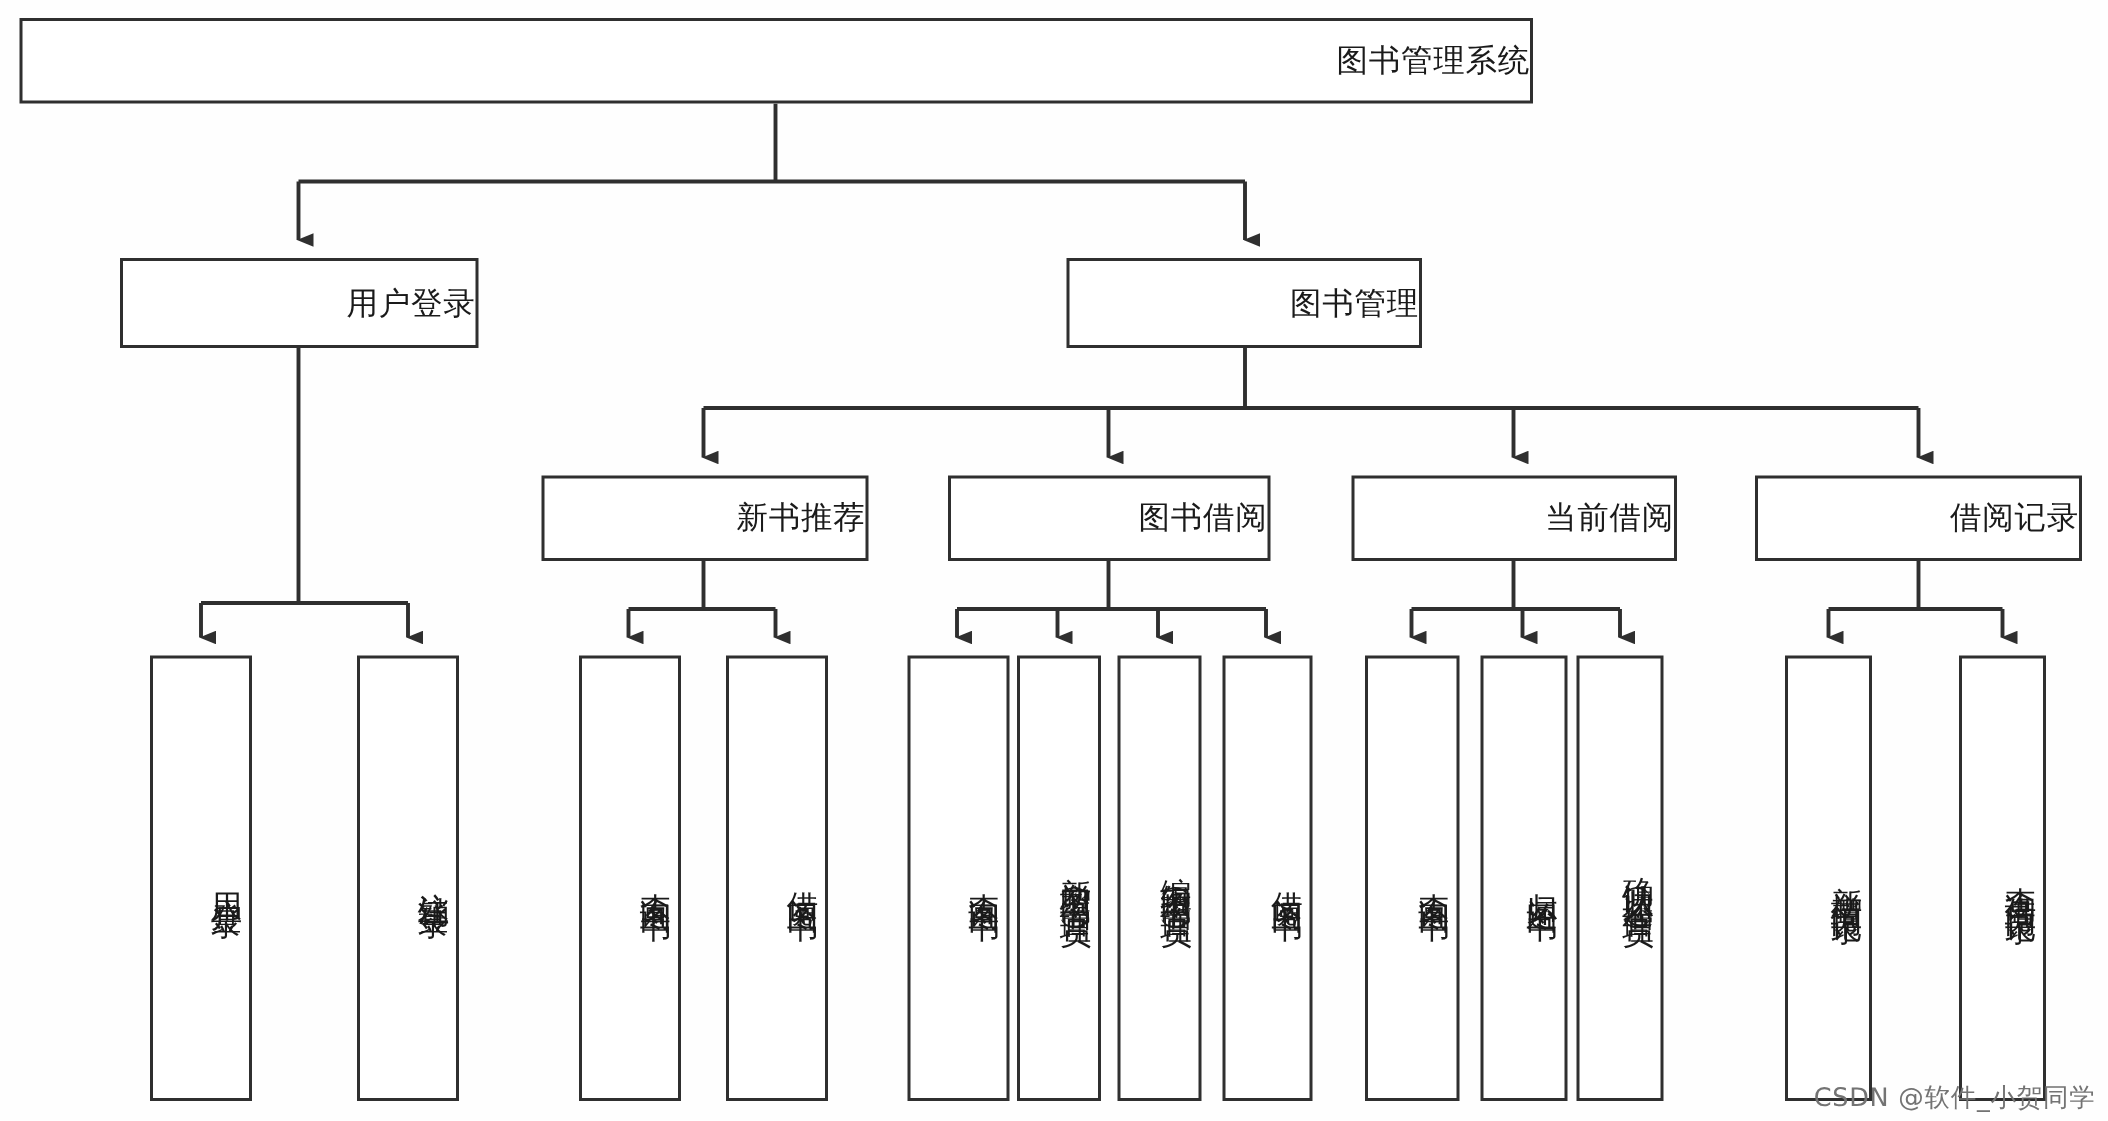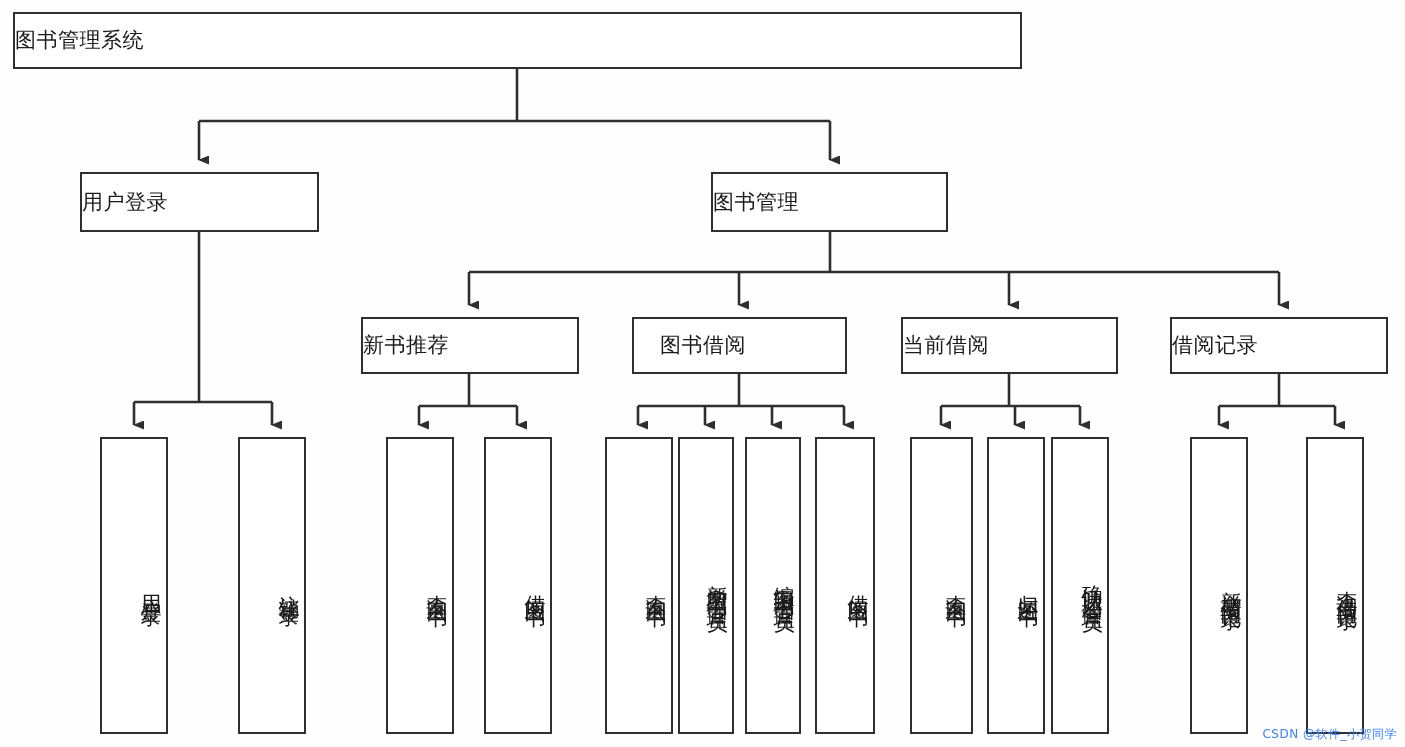--- a/index.html
+++ b/index.html
@@ -26,21 +26,21 @@
     height: 747px;
     pointer-events: none;
   }
   .node {
     position: absolute;
     box-sizing: border-box;
     background: #ffffff;
     border: 2.5px solid #2f2f2f;
     display: flex;
     align-items: center;
-    justify-content: flex-start;
+    justify-content: flex-end;
     color: #1a1a1a;
     letter-spacing: 0.5px;
   }
   .node.horiz {
     font-size: 21px;
     line-height: 1.25;
   }
   .node.vert {
     writing-mode: vertical-rl;
     text-orientation: upright;
@@ -51,22 +51,22 @@
     align-items: flex-start;
     justify-content: center;
   }
   .node.vert span {
     display: block;
   }
   .watermark {
     position: absolute;
     right: 8px;
     bottom: 4px;
-    font-size: 12px;
-    color: #3b82f6;
+    font-size: 17px;
+    color: #737373;
     white-space: nowrap;
     letter-spacing: 0.5px;
   }
 </style>
 </head>
 <body>
 
 <div id="canvas">
 
   <svg class="wires" viewBox="0 0 1405 747" xmlns="http://www.w3.org/2000/svg">

